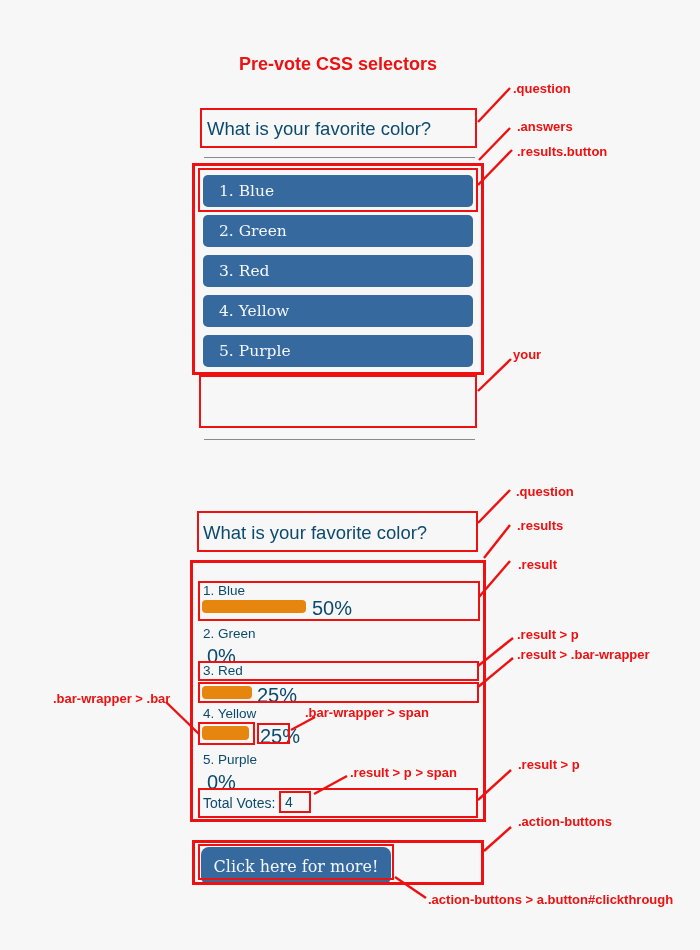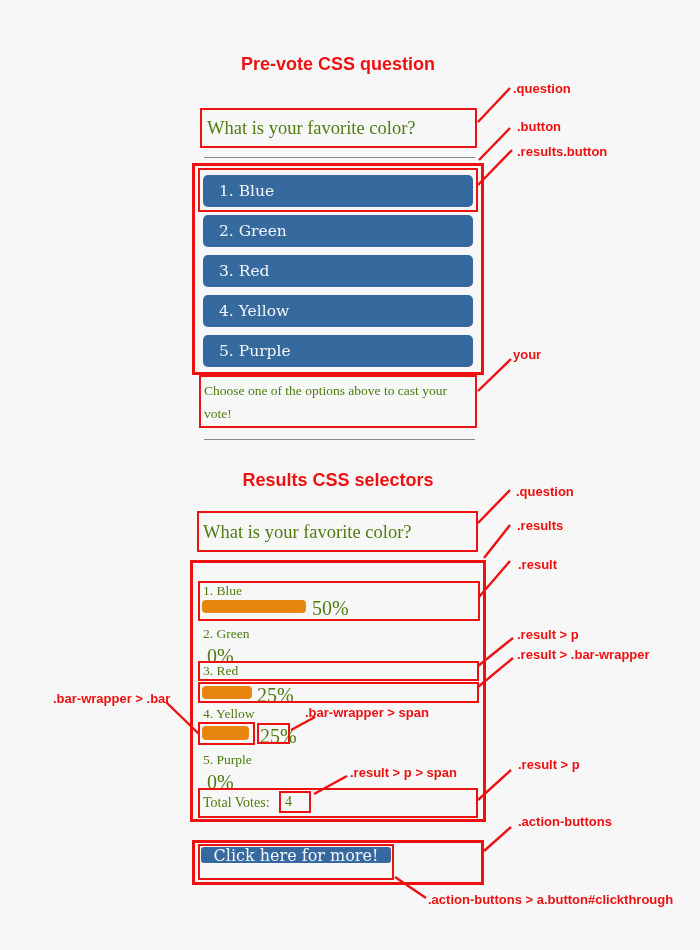--- a/index.html
+++ b/index.html
@@ -11,36 +11,36 @@
            z-index:3; pointer-events:none; }
   .rbox.thick { border-width:3px; }
   .anno  { position:absolute; color:#ee1111; font-weight:bold; font-size:13px;
            white-space:nowrap; z-index:5; }
   svg.lines { position:absolute; left:0; top:0; z-index:4; pointer-events:none; }
   svg.lines line { stroke:#ee1111; stroke-width:2.4; }
 
   
   .title { position:absolute; left:192px; width:292px; text-align:center;
            color:#ee1111; font-weight:bold; font-size:18px; z-index:2; }
-  .serif { font-family:Liberation Serif, serif; color:#4d7c0f; }
+  .serif { font-family:Liberation Sans, sans-serif; color:#0c4a6e; }
   .qtext { position:absolute; font-size:18.5px; white-space:nowrap; z-index:2; }
   .pollbtn { position:absolute; left:203px; width:270px; height:32px;
              background:#36699e; border-radius:5px; color:#f3f6f9;
              font-family:"DejaVu Serif", serif; font-size:15.5px;
              display:flex; align-items:center; padding-left:16px;
              box-sizing:border-box; cursor:pointer; z-index:2; }
   .hr { position:absolute; left:204px; width:271px; height:1px; background:#8a8a8a; z-index:2; }
   .note { position:absolute; left:204px; top:379px; width:272px; font-size:13.5px;
           line-height:23px; z-index:2; }
   .rowlabel { position:absolute; font-size:13.5px; white-space:nowrap; z-index:2; }
   .pct { position:absolute; font-size:20px; white-space:nowrap; z-index:2; }
   .bar { position:absolute; background:#e6860e; border-radius:4px; height:13px; z-index:2; }
   .totaltext { position:absolute; font-size:14px; white-space:nowrap; z-index:2; }
-  .actionbtn { position:absolute; left:201px; top:847px; width:190px; height:16px;
-               background:#36699e; border-radius:3px; color:#f3f6f9;
+  .actionbtn { position:absolute; left:201px; top:847px; width:190px; height:38px;
+               background:#36699e; border-radius:8px; color:#f3f6f9;
                font-family:"DejaVu Serif", serif; font-size:16px;
                display:flex; align-items:center; justify-content:center;
                cursor:pointer; z-index:2; text-decoration:none; }
 </style>
 </head>
 <body>
 
 <div class="canvas">
 
   <svg class="lines" width="700" height="950" viewBox="0 0 700 950">
@@ -54,47 +54,45 @@
     <line x1="513" y1="638" x2="478" y2="666"></line>
     <line x1="513" y1="658" x2="478" y2="687"></line>
     <line x1="166" y1="702" x2="199" y2="734"></line>
     <line x1="315" y1="717" x2="291" y2="730"></line>
     <line x1="347" y1="776" x2="314" y2="794"></line>
     <line x1="511" y1="770" x2="478" y2="800"></line>
     <line x1="511" y1="827" x2="484" y2="851"></line>
     <line x1="395" y1="877" x2="426" y2="898"></line>
   </svg>
 
-  <div class="title" style="top:54px">Pre-vote CSS question</div>
+  <div class="title" style="top:54px">Pre-vote CSS selectors</div>
 
   <div class="rbox" style="left:200px;top:108px;width:277px;height:40px"></div>
   <div class="qtext serif" style="left:207px;top:118px">What is your favorite color?</div>
 
   <div class="hr" style="top:157px"></div>
 
   <div class="rbox thick" style="left:192px;top:163px;width:292px;height:212px"></div>
   <div class="rbox" style="left:198px;top:168px;width:280px;height:44px"></div>
 
   <div class="pollbtn" style="top:175px">1. Blue</div>
   <div class="pollbtn" style="top:215px">2. Green</div>
   <div class="pollbtn" style="top:255px">3. Red</div>
   <div class="pollbtn" style="top:295px">4. Yellow</div>
   <div class="pollbtn" style="top:335px">5. Purple</div>
 
   <div class="rbox" style="left:199px;top:375px;width:278px;height:53px"></div>
-  <div class="note serif">Choose one of the options above to cast your vote!</div>
 
   <div class="hr" style="top:439px"></div>
 
   <div class="anno" style="left:513px;top:81px">.question</div>
-  <div class="anno" style="left:517px;top:119px">.button</div>
+  <div class="anno" style="left:517px;top:119px">.answers</div>
   <div class="anno" style="left:517px;top:144px">.results.button</div>
   <div class="anno" style="left:513px;top:347px">your</div>
 
-  <div class="title" style="top:470px">Results CSS selectors</div>
 
   <div class="rbox" style="left:197px;top:511px;width:281px;height:41px"></div>
   <div class="qtext serif" style="left:203px;top:522px">What is your favorite color?</div>
 
   <div class="rbox thick" style="left:190px;top:560px;width:296px;height:262px"></div>
   <div class="rbox" style="left:198px;top:581px;width:282px;height:40px"></div>
 
   <div class="rowlabel serif" style="left:203px;top:583px">1. Blue</div>
   <div class="bar" style="left:202px;top:600px;width:104px"></div>
   <div class="pct serif" style="left:312px;top:597px">50%</div>

